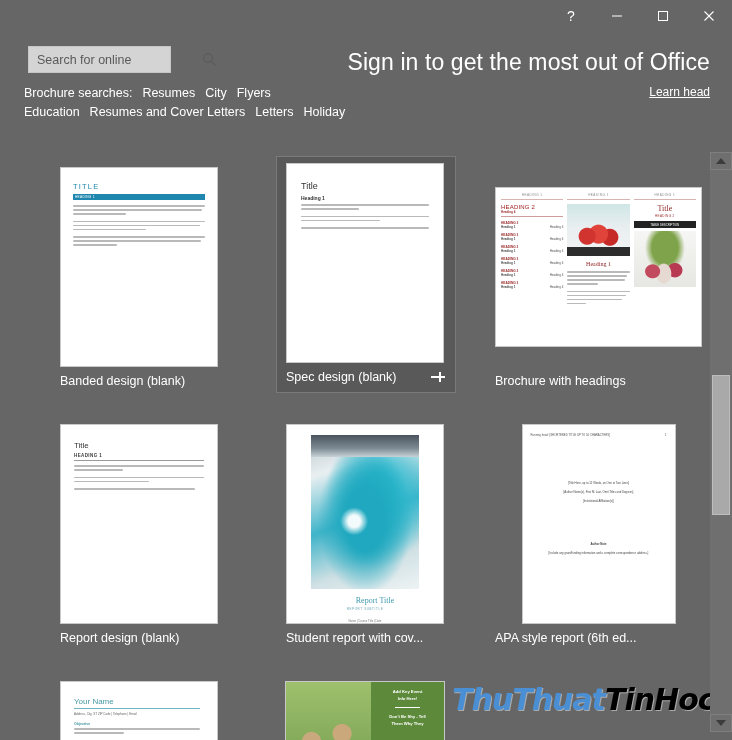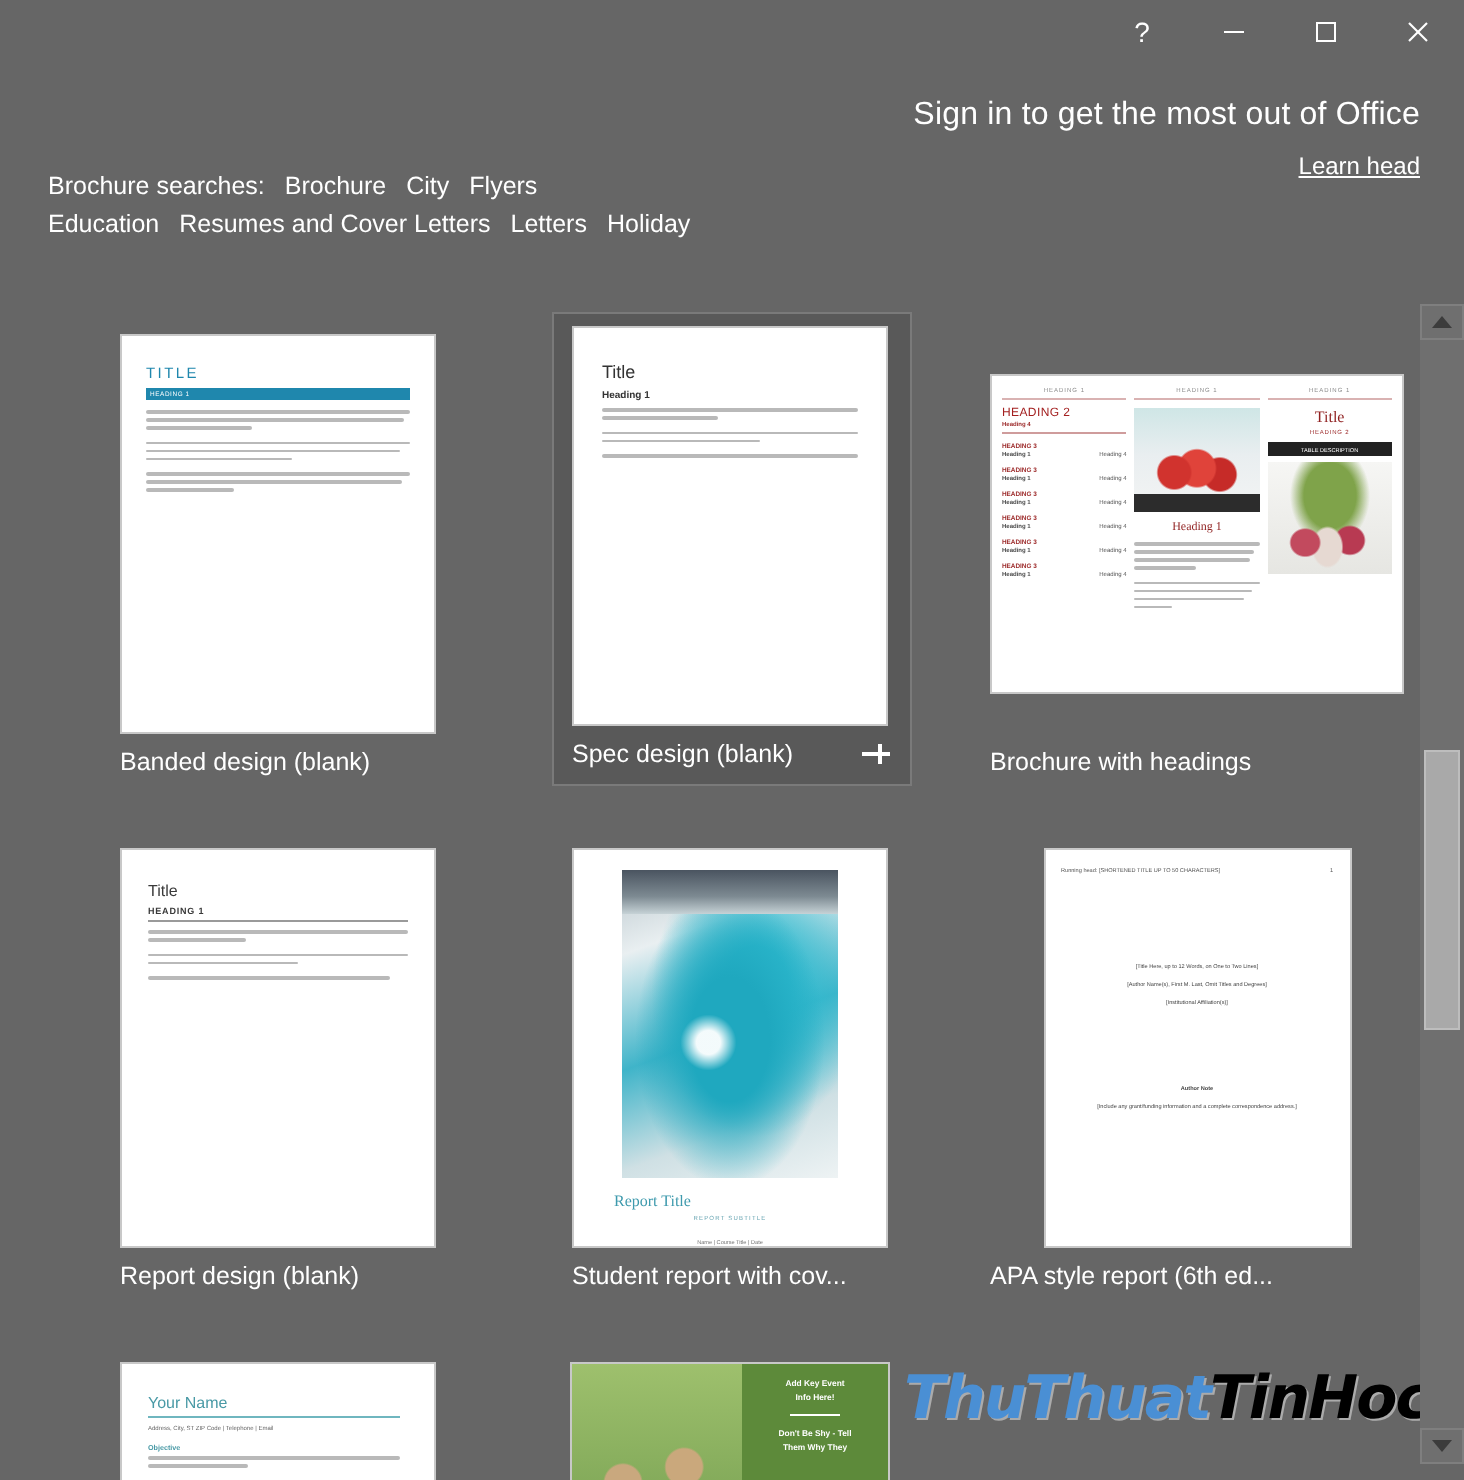--- a/index.html
+++ b/index.html
@@ -70,21 +70,21 @@
     margin-right: 10px;
     cursor: pointer;
   }
 
   
   .signin {
     position: absolute; right: 22px; top: 49px;
     text-align: right;
   }
   .signin-title {
-    font-size: 16px;
+    font-size: 23px;
     font-weight: 400;
     color: #ffffff;
     letter-spacing: .1px;
     white-space: nowrap;
   }
   .learn-more {
     display: inline-block;
     margin-top: 9px;
     font-size: 12px;
     color: #ffffff;
@@ -212,21 +212,21 @@
     background:
       radial-gradient(circle at 40% 56%, rgba(255,255,255,.95) 0 6px, rgba(255,255,255,0) 14px),
       radial-gradient(ellipse at 50% 55%, #1fa8bf 0 26%, rgba(31,168,191,0) 62%),
       radial-gradient(ellipse at 62% 40%, #2ebacf 0 18%, rgba(46,186,207,0) 55%),
       linear-gradient(160deg, #b9c6cc 0%, #e9eff1 22%, #3fb4c9 52%, #cfe0e4 78%, #eef3f4 100%);
   }
   .glacier-top {
     width:100%; height:22px;
     background: linear-gradient(#4a5460, #7d8a92 60%, #c6d2d6);
   }
-  .sr-title { color:#3e9aad; font-size:8px; text-align:left;
+  .sr-title { color:#3e9aad; font-size:8px; text-align:center;
               font-family:"Liberation Serif", serif; margin-top:7px;padding-left:20px; }
   .sr-sub { color:#6aa6b3; font-size:3px; text-align:center;
             letter-spacing:.6px; margin-top:2px; }
   .sr-meta { color:#777; font-size:2.8px; text-align:center; margin-top:8px; }
 
   
   .apa-head { display:flex; justify-content:space-between;
               color:#555; font-size:2.8px; padding:0 2px; }
   .apa-center { text-align:center; color:#444; font-size:2.8px; margin-bottom:5px; }
 
@@ -313,23 +313,32 @@
       </svg>
     </div>
     <div class="win-btn close">
       <svg width="12" height="12" viewBox="0 0 12 12">
         <line x1="1.5" y1="1.5" x2="10.5" y2="10.5" stroke="#ffffff" stroke-width="1.1"></line>
         <line x1="10.5" y1="1.5" x2="1.5" y2="10.5" stroke="#ffffff" stroke-width="1.1"></line>
       </svg>
     </div>
   </div>
 
+  <div class="search-wrap">
+    <input class="search-input" type="text" placeholder="Search for online" style="">
+    <div class="search-icon-btn">
+      <svg width="15" height="15" viewBox="0 0 16 16">
+        <circle cx="6.5" cy="6.5" r="4.6" fill="none" stroke="#5a5a5a" stroke-width="1.1"></circle>
+        <line x1="9.9" y1="9.9" x2="14.5" y2="14.5" stroke="#5a5a5a" stroke-width="1.1"></line>
+      </svg>
+    </div>
+  </div>
 
   <div class="suggested">
-    <span class="lbl">Brochure searches:</span><a class="sugg-link">Brochure</a><a class="sugg-link">City</a><a class="sugg-link">Flyers</a><br><a class="sugg-link">Education</a><a class="sugg-link">Resumes and Cover Letters</a><a class="sugg-link">Letters</a><a class="sugg-link">Holiday</a>
+    <span class="lbl">Brochure searches:</span><a class="sugg-link">Resumes</a><a class="sugg-link">City</a><a class="sugg-link">Flyers</a><br><a class="sugg-link">Education</a><a class="sugg-link">Resumes and Cover Letters</a><a class="sugg-link">Letters</a><a class="sugg-link">Holiday</a>
   </div>
 
   <div class="signin">
     <div class="signin-title">Sign in to get the most out of Office</div>
     <a class="learn-more">Learn head</a>
   </div>
 
   <div class="grid-viewport">
   <div class="grid">
 

